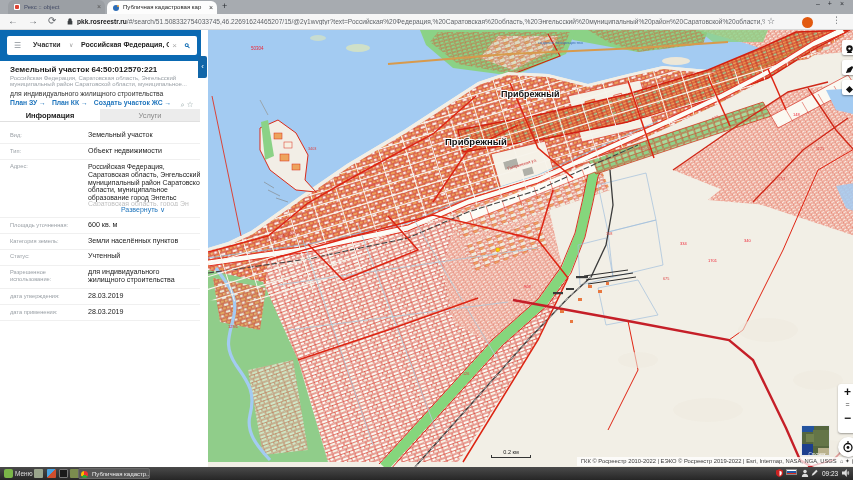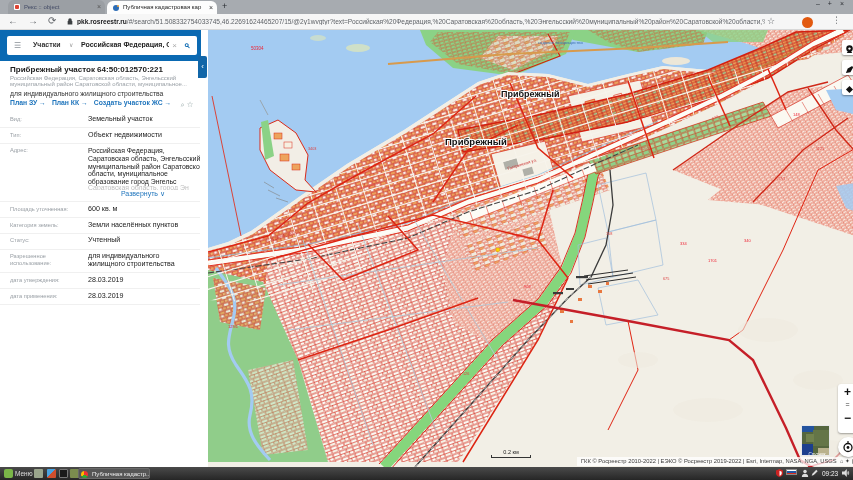--- a/index.html
+++ b/index.html
@@ -105,25 +105,29 @@
         <div class="ham">☰</div>
         <div class="cat">Участки</div>
         <div class="car">∨</div>
         <div class="qry">Российская Федерация, Са</div>
         <div class="xx">×</div>
         <div class="mag">⌕</div>
       </div>
     </div>
     <div id="collapse">‹</div>
     <div id="card">
-      <h1>Прибрежный участок 64:50:012570:221</h1>
+      <h1>Земельный участок 64:50:012570:221</h1>
       <div class="sub">Российская Федерация, Саратовская область, Энгельсский<br>муниципальный район Саратовской области, муниципальное...</div>
       <div class="use">для индивидуального жилищного строительства</div>
       <div class="links"><span>План ЗУ →</span><span>План КК →</span><span>Создать участок ЖС →</span></div>
       <div class="licons">⌕ ☆</div>
+      <div id="tabs">
+          <div class="t1">Информация</div>
+          <div class="t2">Услуги</div>
+        </div>
       <div style="height:6px;"></div>
       <div class="row">
           <div class="lb">Вид:</div>
           <div class="vl">Земельный участок</div>
         </div>
       <div class="row">
           <div class="lb">Тип:</div>
           <div class="vl">Объект недвижимости</div>
         </div>
       <div class="row">

